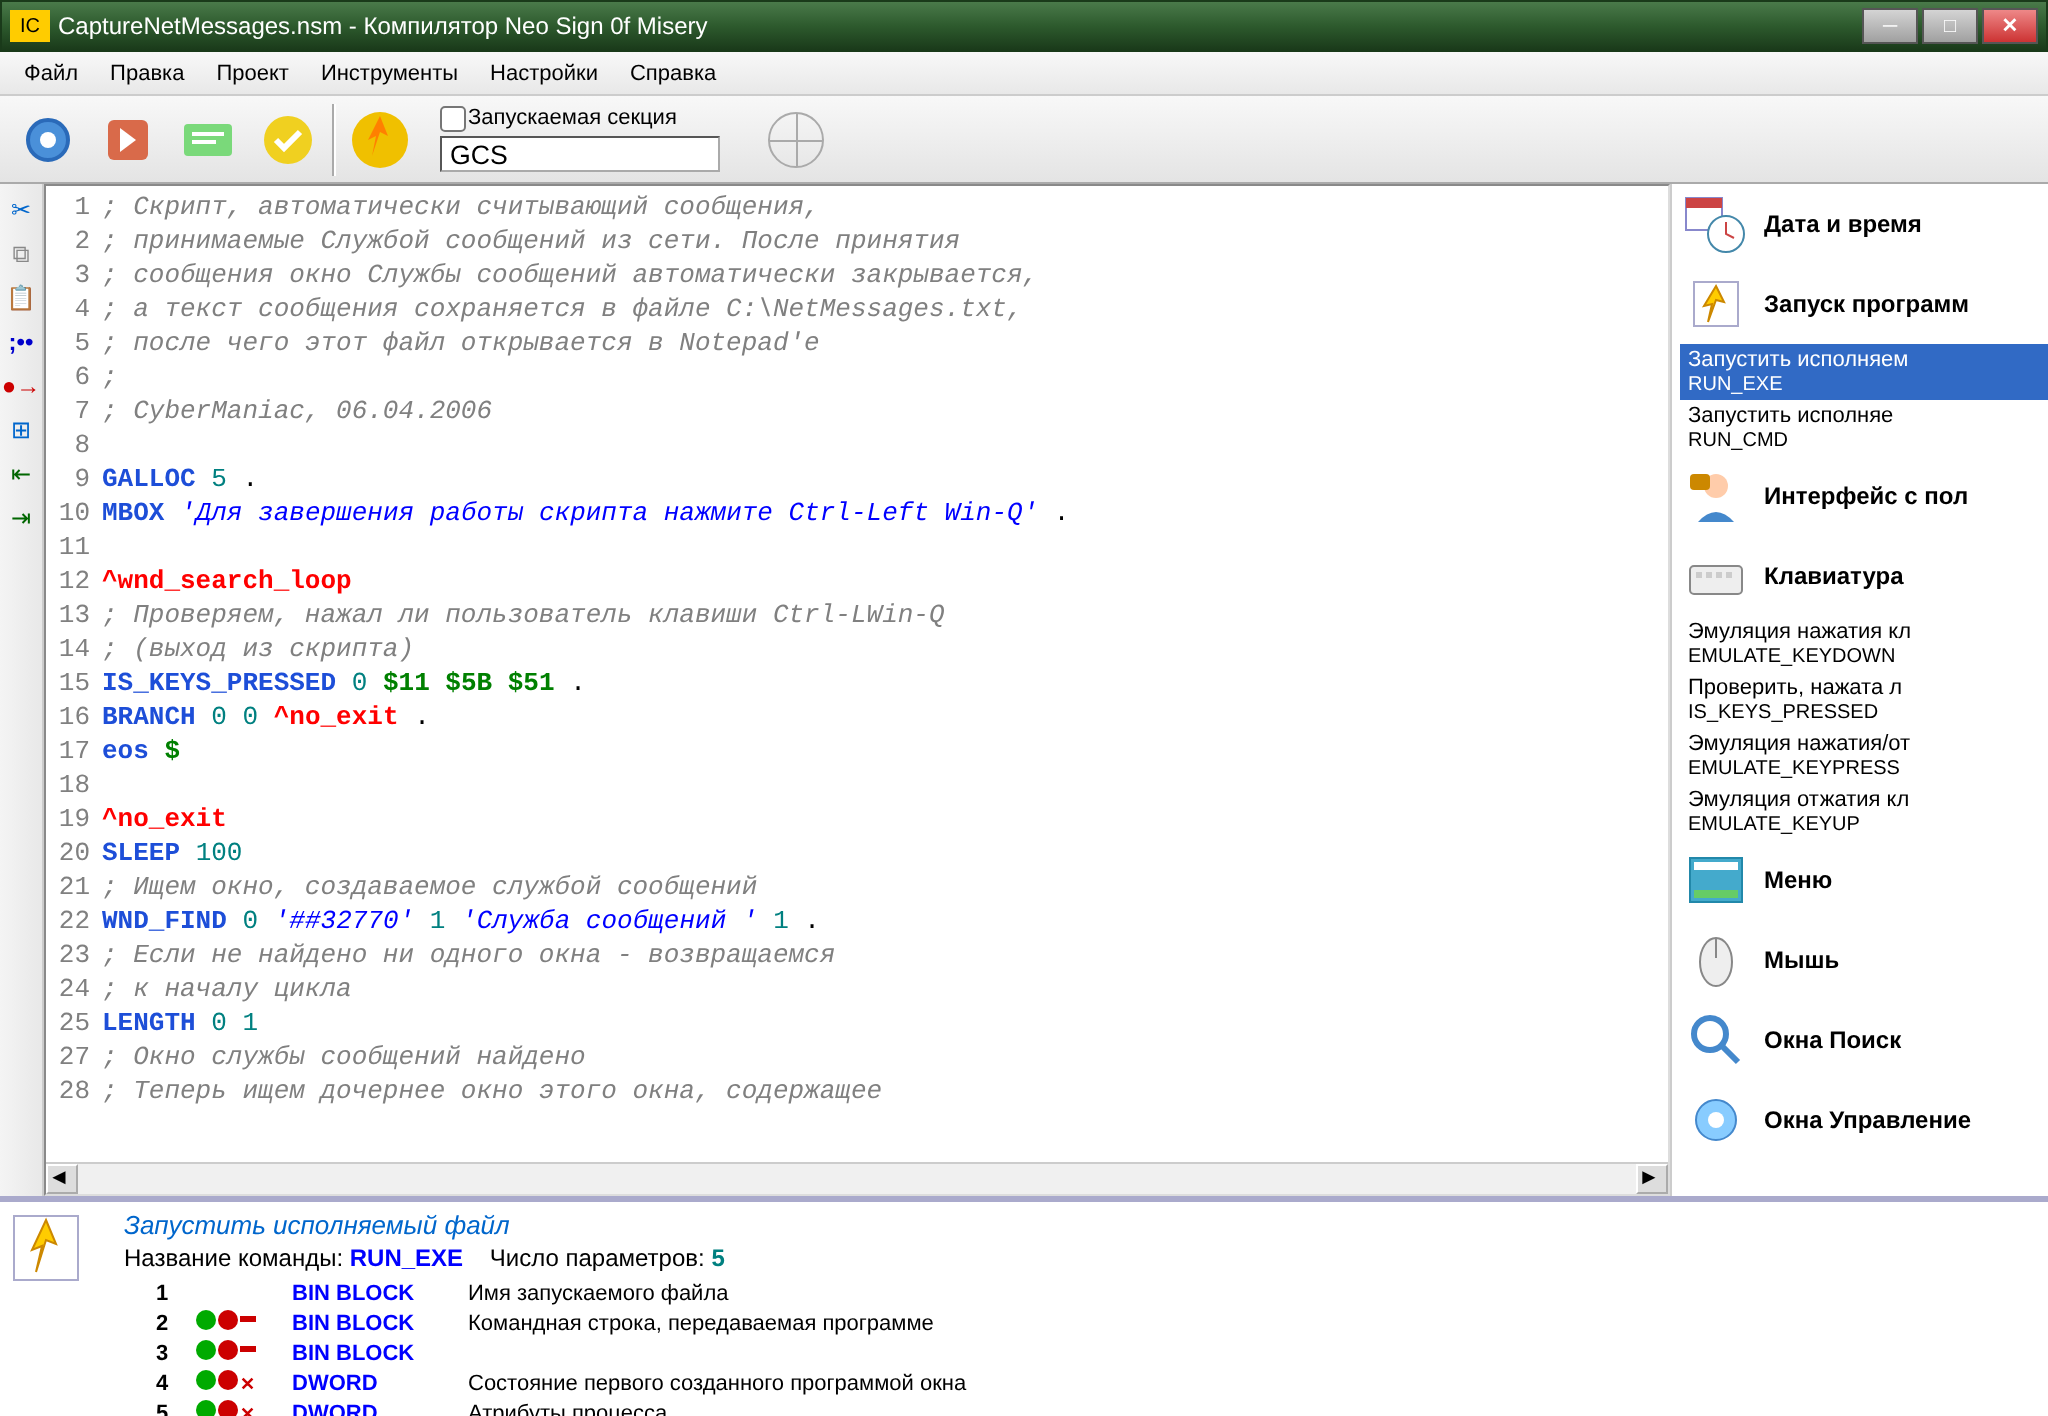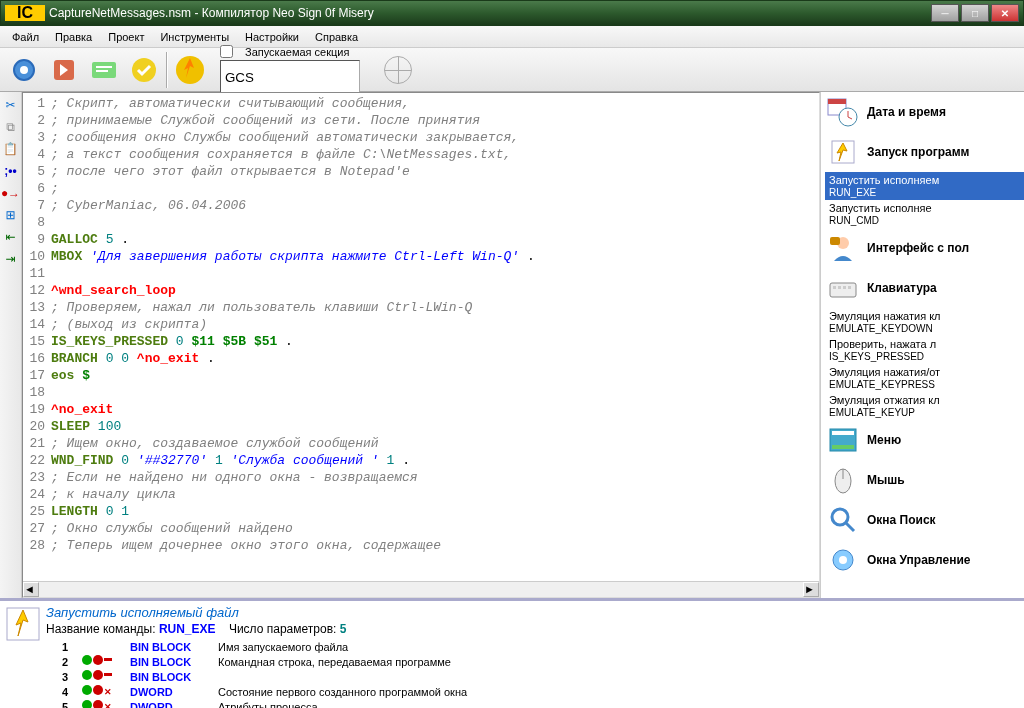--- a/index.html
+++ b/index.html
@@ -1,68 +1,68 @@
 <!DOCTYPE html>
 <html><head>
 <meta charset="utf-8">
 <style>
 * { box-sizing: border-box; margin: 0; padding: 0; }
 body { font-family: Tahoma, Arial, sans-serif; font-size: 11px; background: #fff; overflow: hidden; width: 1024px; height: 708px; }
 
 .titlebar { height: 26px; background: linear-gradient(to bottom, #4a7a4a 0%, #2d5a2d 50%, #1a3a1a 100%); display: flex; align-items: center; padding: 0 4px; color: #fff; font-size: 12px; border: 1px solid #1a3a1a; }
-.titlebar-icon { width: 40px; height: 16px; background: #fc0; margin-right: 4px; display: flex; align-items: center; justify-content: center; font-size: 16px; font-weight: bold; color: #000; }
+.titlebar-icon { width: 20px; height: 16px; background: #fc0; margin-right: 4px; display: flex; align-items: center; justify-content: center; font-size: 10px; font-weight: normal; color: #000; }
 .titlebar-text { flex: 1; }
 .window-controls { display: flex; gap: 2px; }
 .win-btn { width: 28px; height: 18px; background: linear-gradient(to bottom, #d4d4d4, #a0a0a0); border: 1px solid #555; display: flex; align-items: center; justify-content: center; font-size: 10px; cursor: pointer; }
 .win-close { background: linear-gradient(to bottom, #e88, #c33); color: #fff; font-weight: bold; }
 
 .menubar { height: 22px; background: linear-gradient(to bottom, #f8f8f8, #e8e8e8); display: flex; align-items: center; padding: 0 4px; border-bottom: 1px solid #ccc; }
 .menu-item { padding: 3px 8px; cursor: pointer; }
 
 .toolbar { height: 44px; background: linear-gradient(to bottom, #f8f8f8, #e4e4e4); display: flex; align-items: center; padding: 2px 6px; border-bottom: 1px solid #aaa; gap: 4px; }
 .tool-btn { width: 36px; height: 36px; display: flex; align-items: center; justify-content: center; cursor: pointer; }
 .tool-btn svg { width: 32px; height: 32px; }
 .toolbar-sep { width: 2px; height: 36px; border-left: 1px solid #aaa; border-right: 1px solid #fff; }
 .launch-section { display: flex; flex-direction: column; margin-left: 8px; font-size: 11px; }
-.launch-chk { display: flex; align-items: center; gap: 12px; }
-.launch-input { width: 140px; height: 18px; border: 1px inset #aaa; padding: 16px 4px; margin-top: 2px; }
+.launch-chk { display: flex; gap: 1px; }
+.launch-input { width: 140px; height: 18px; border: 1px inset #aaa; padding: 0 4px; margin-top: 2px; }
 .target-icon { width: 28px; height: 28px; border: 1px solid #aaa; border-radius: 50%; margin-left: 20px; position: relative; }
 .target-icon::before, .target-icon::after { content: ''; position: absolute; background: #aaa; }
 .target-icon::before { width: 1px; height: 100%; left: 50%; }
 .target-icon::after { height: 1px; width: 100%; top: 50%; }
 
 .main-area { display: flex; height: 506px; }
 .left-tools { width: 22px; background: linear-gradient(to right, #f4f4f4, #e8e8e8); border-right: 1px solid #ccc; display: flex; flex-direction: column; padding-top: 4px; gap: 4px; align-items: center; }
 .lt-btn { width: 18px; height: 18px; display: flex; align-items: center; justify-content: center; font-size: 12px; cursor: pointer; }
 
 .editor-wrap { flex: 1; display: flex; flex-direction: column; background: #fff; border: 1px inset #ddd; overflow: hidden; }
 .editor { flex: 1; font-family: 'Courier New', monospace; font-size: 13px; overflow: auto; padding: 2px 0; }
 .code-line { display: flex; white-space: pre; line-height: 17px; }
 .line-num { width: 28px; text-align: right; padding-right: 6px; color: #808080; user-select: none; }
 .line-content { flex: 1; }
 .comment { color: #808080; font-style: italic; }
-.keyword { color: #4d7c0f; font-weight: bold; }
+.keyword { color: #1d4ed8; font-weight: bold; }
 .number { color: #008080; }
 .string { color: #0000FF; font-style: italic; }
 .label { color: #FF0000; font-weight: bold; }
 .dollar { color: #008000; font-weight: bold; }
 .hscroll { height: 16px; background: #eee; border-top: 1px solid #ccc; display: flex; }
 .hscroll-track { flex: 1; background: #f0f0f0; }
 .hscroll-btn { width: 16px; background: #ddd; border: 1px outset #fff; }
 
-.right-panel { width: 204px; background: #fff; border-left: 1px solid #ccc; overflow-y: auto; }
+.right-panel { width: 189px; background: #fff; border-left: 1px solid #ccc; overflow-y: auto; }
 .rp-section { display: flex; align-items: center; padding: 4px; gap: 6px; font-weight: bold; font-size: 12px; }
 .rp-icon { width: 36px; height: 32px; flex-shrink: 0; display: flex; align-items: center; justify-content: center; }
 .rp-items { padding-left: 4px; }
 .rp-item { padding: 2px 4px; font-size: 11px; cursor: pointer; }
 .rp-item.selected { background: #316ac5; color: #fff; }
 .rp-cmd { color: #000; font-size: 10px; }
 .rp-item.selected .rp-cmd { color: #fff; }
 
-.bottom-panel { height: 110px; border-top: 3px solid #aac; display: flex; background: #fff; padding: 4px; gap: 4px; }
+.bottom-panel { height: 110px; border-top: 3px solid #aac; display: flex; background: #fff; padding: 4px; gap: 20px; }
 .bp-icon { width: 38px; height: 38px; display: flex; align-items: center; justify-content: center; }
 .bp-content { flex: 1; font-size: 12px; }
 .bp-title { color: #0066cc; font-style: italic; font-size: 13px; }
 .bp-cmd-line { margin-top: 2px; }
 .bp-cmd { color: #0000ff; font-weight: bold; }
 .bp-num { color: #008080; font-weight: bold; }
 .bp-params { margin-top: 4px; margin-left: 16px; }
 .bp-param { display: flex; gap: 8px; font-size: 11px; line-height: 15px; }
 .bp-pidx { width: 12px; font-weight: bold; }
 .bp-picons { width: 40px; display: flex; gap: 1px; }

